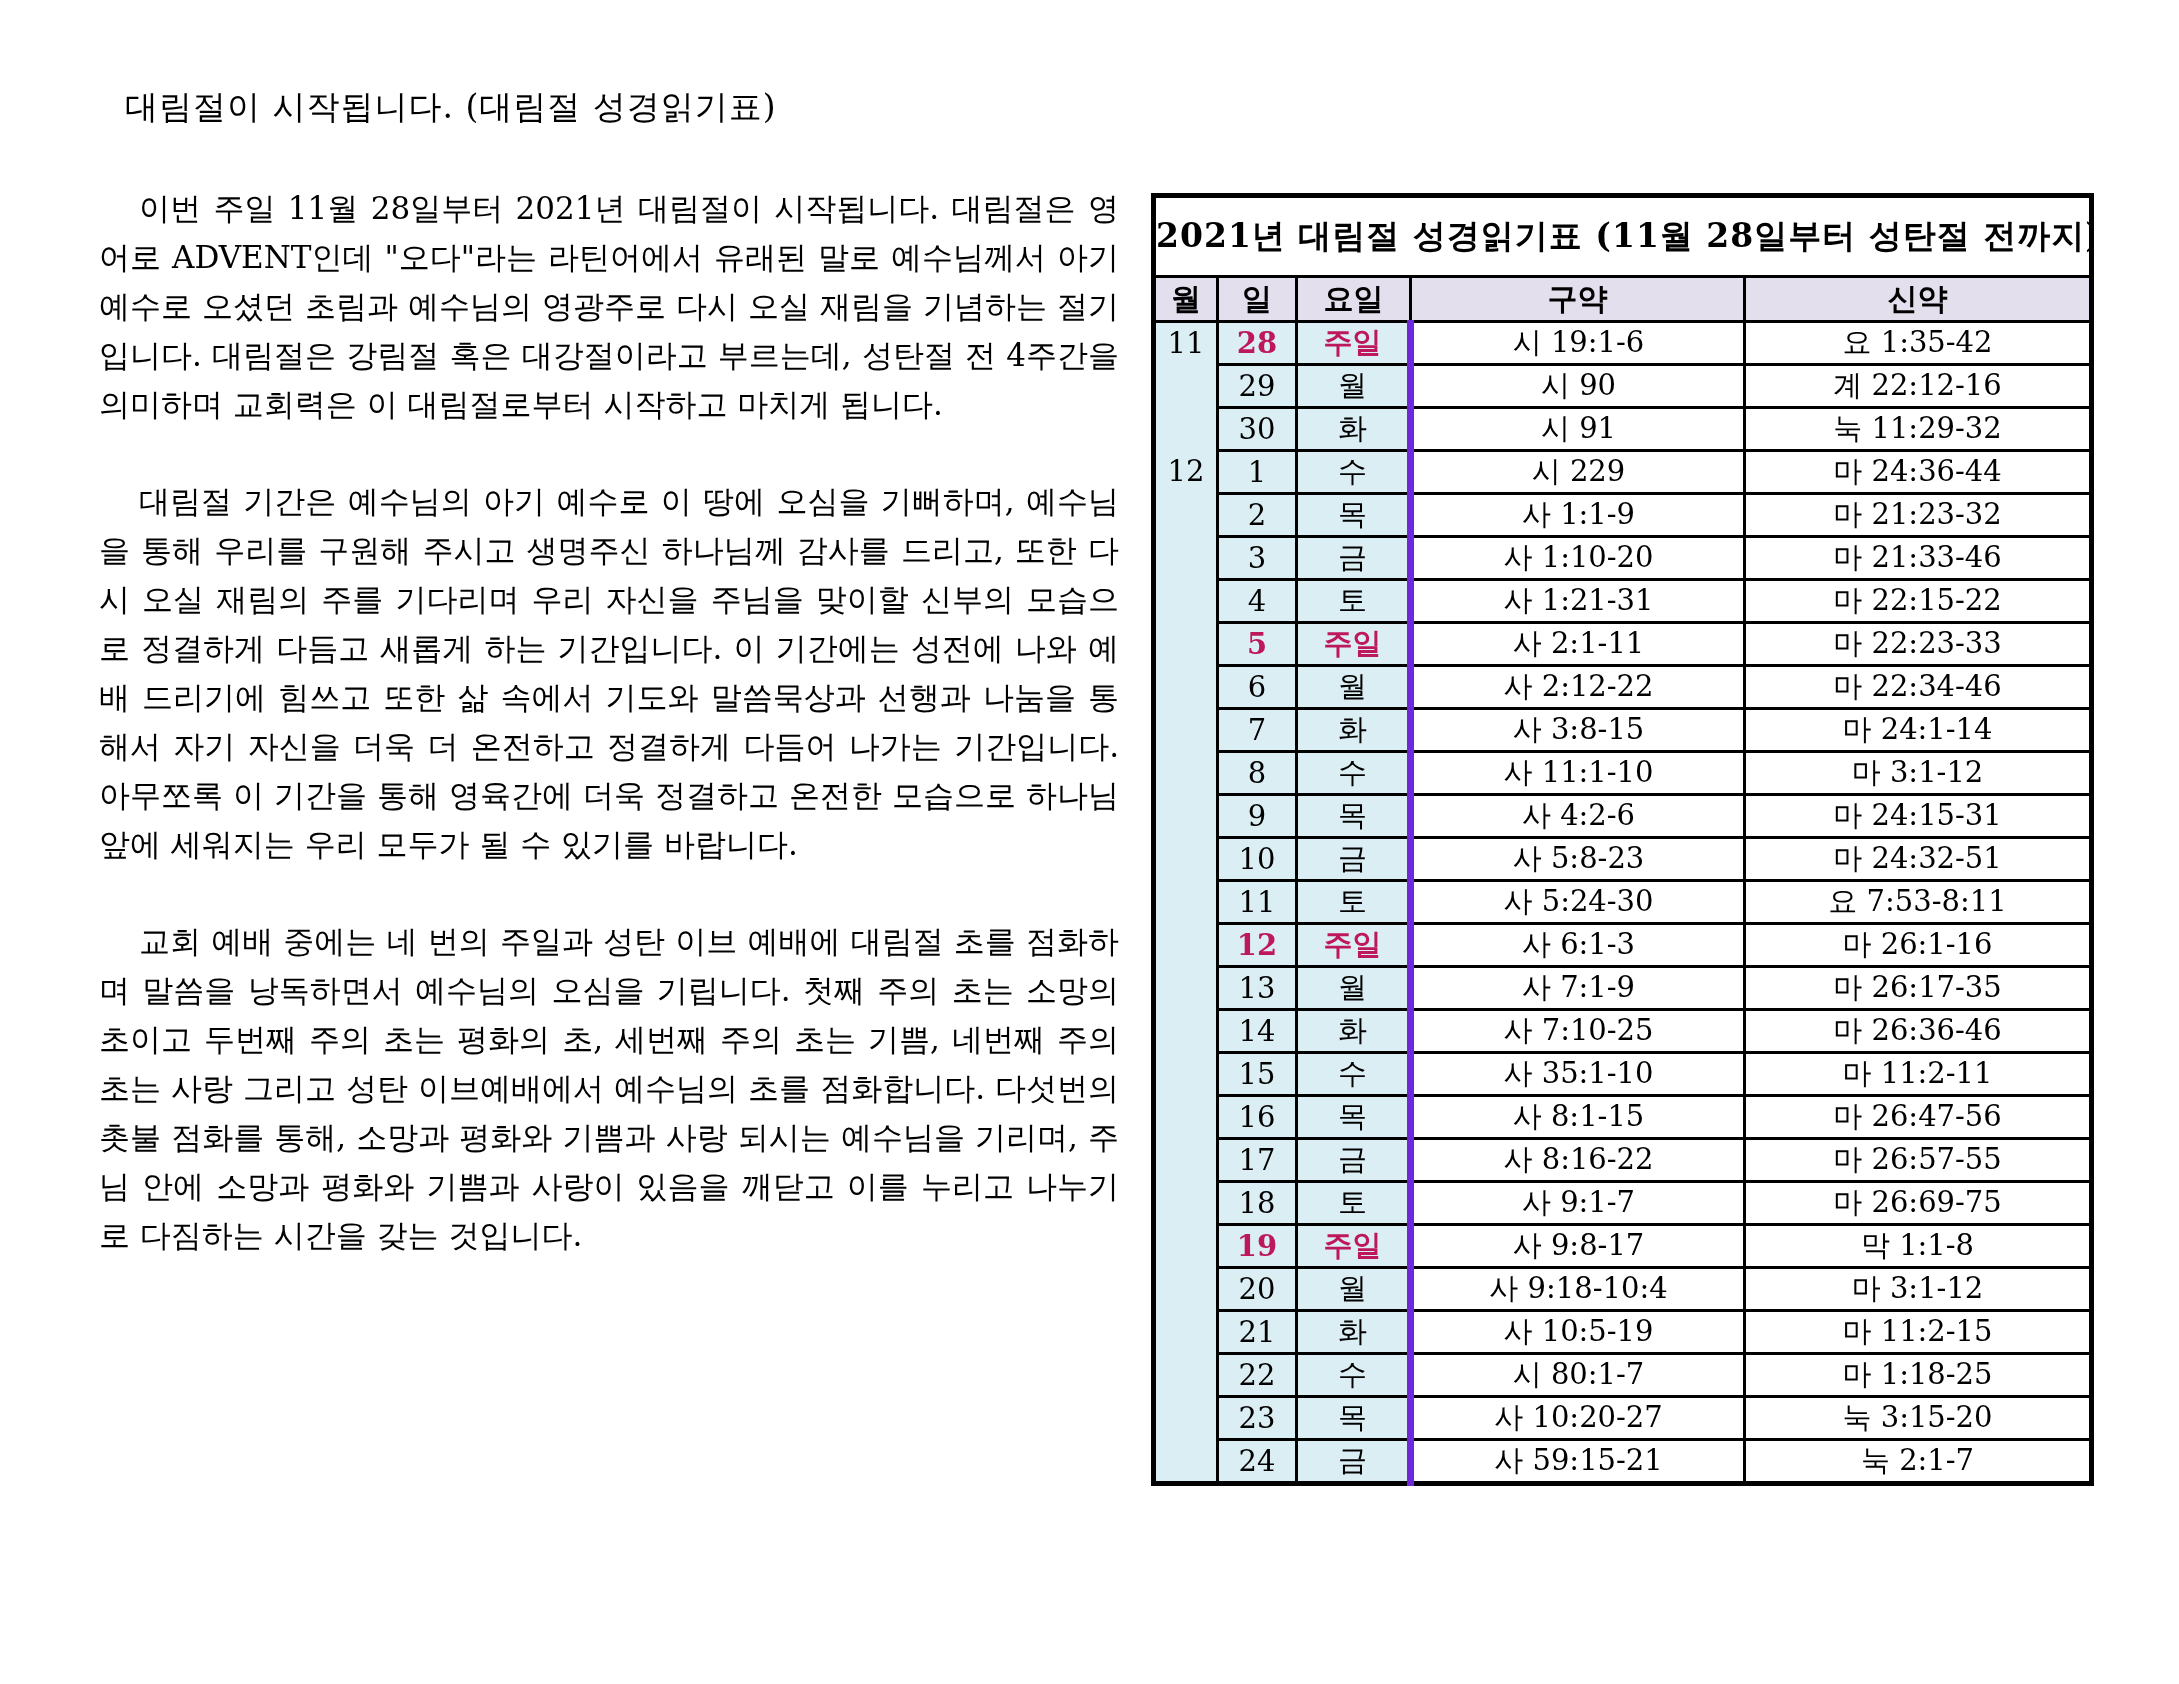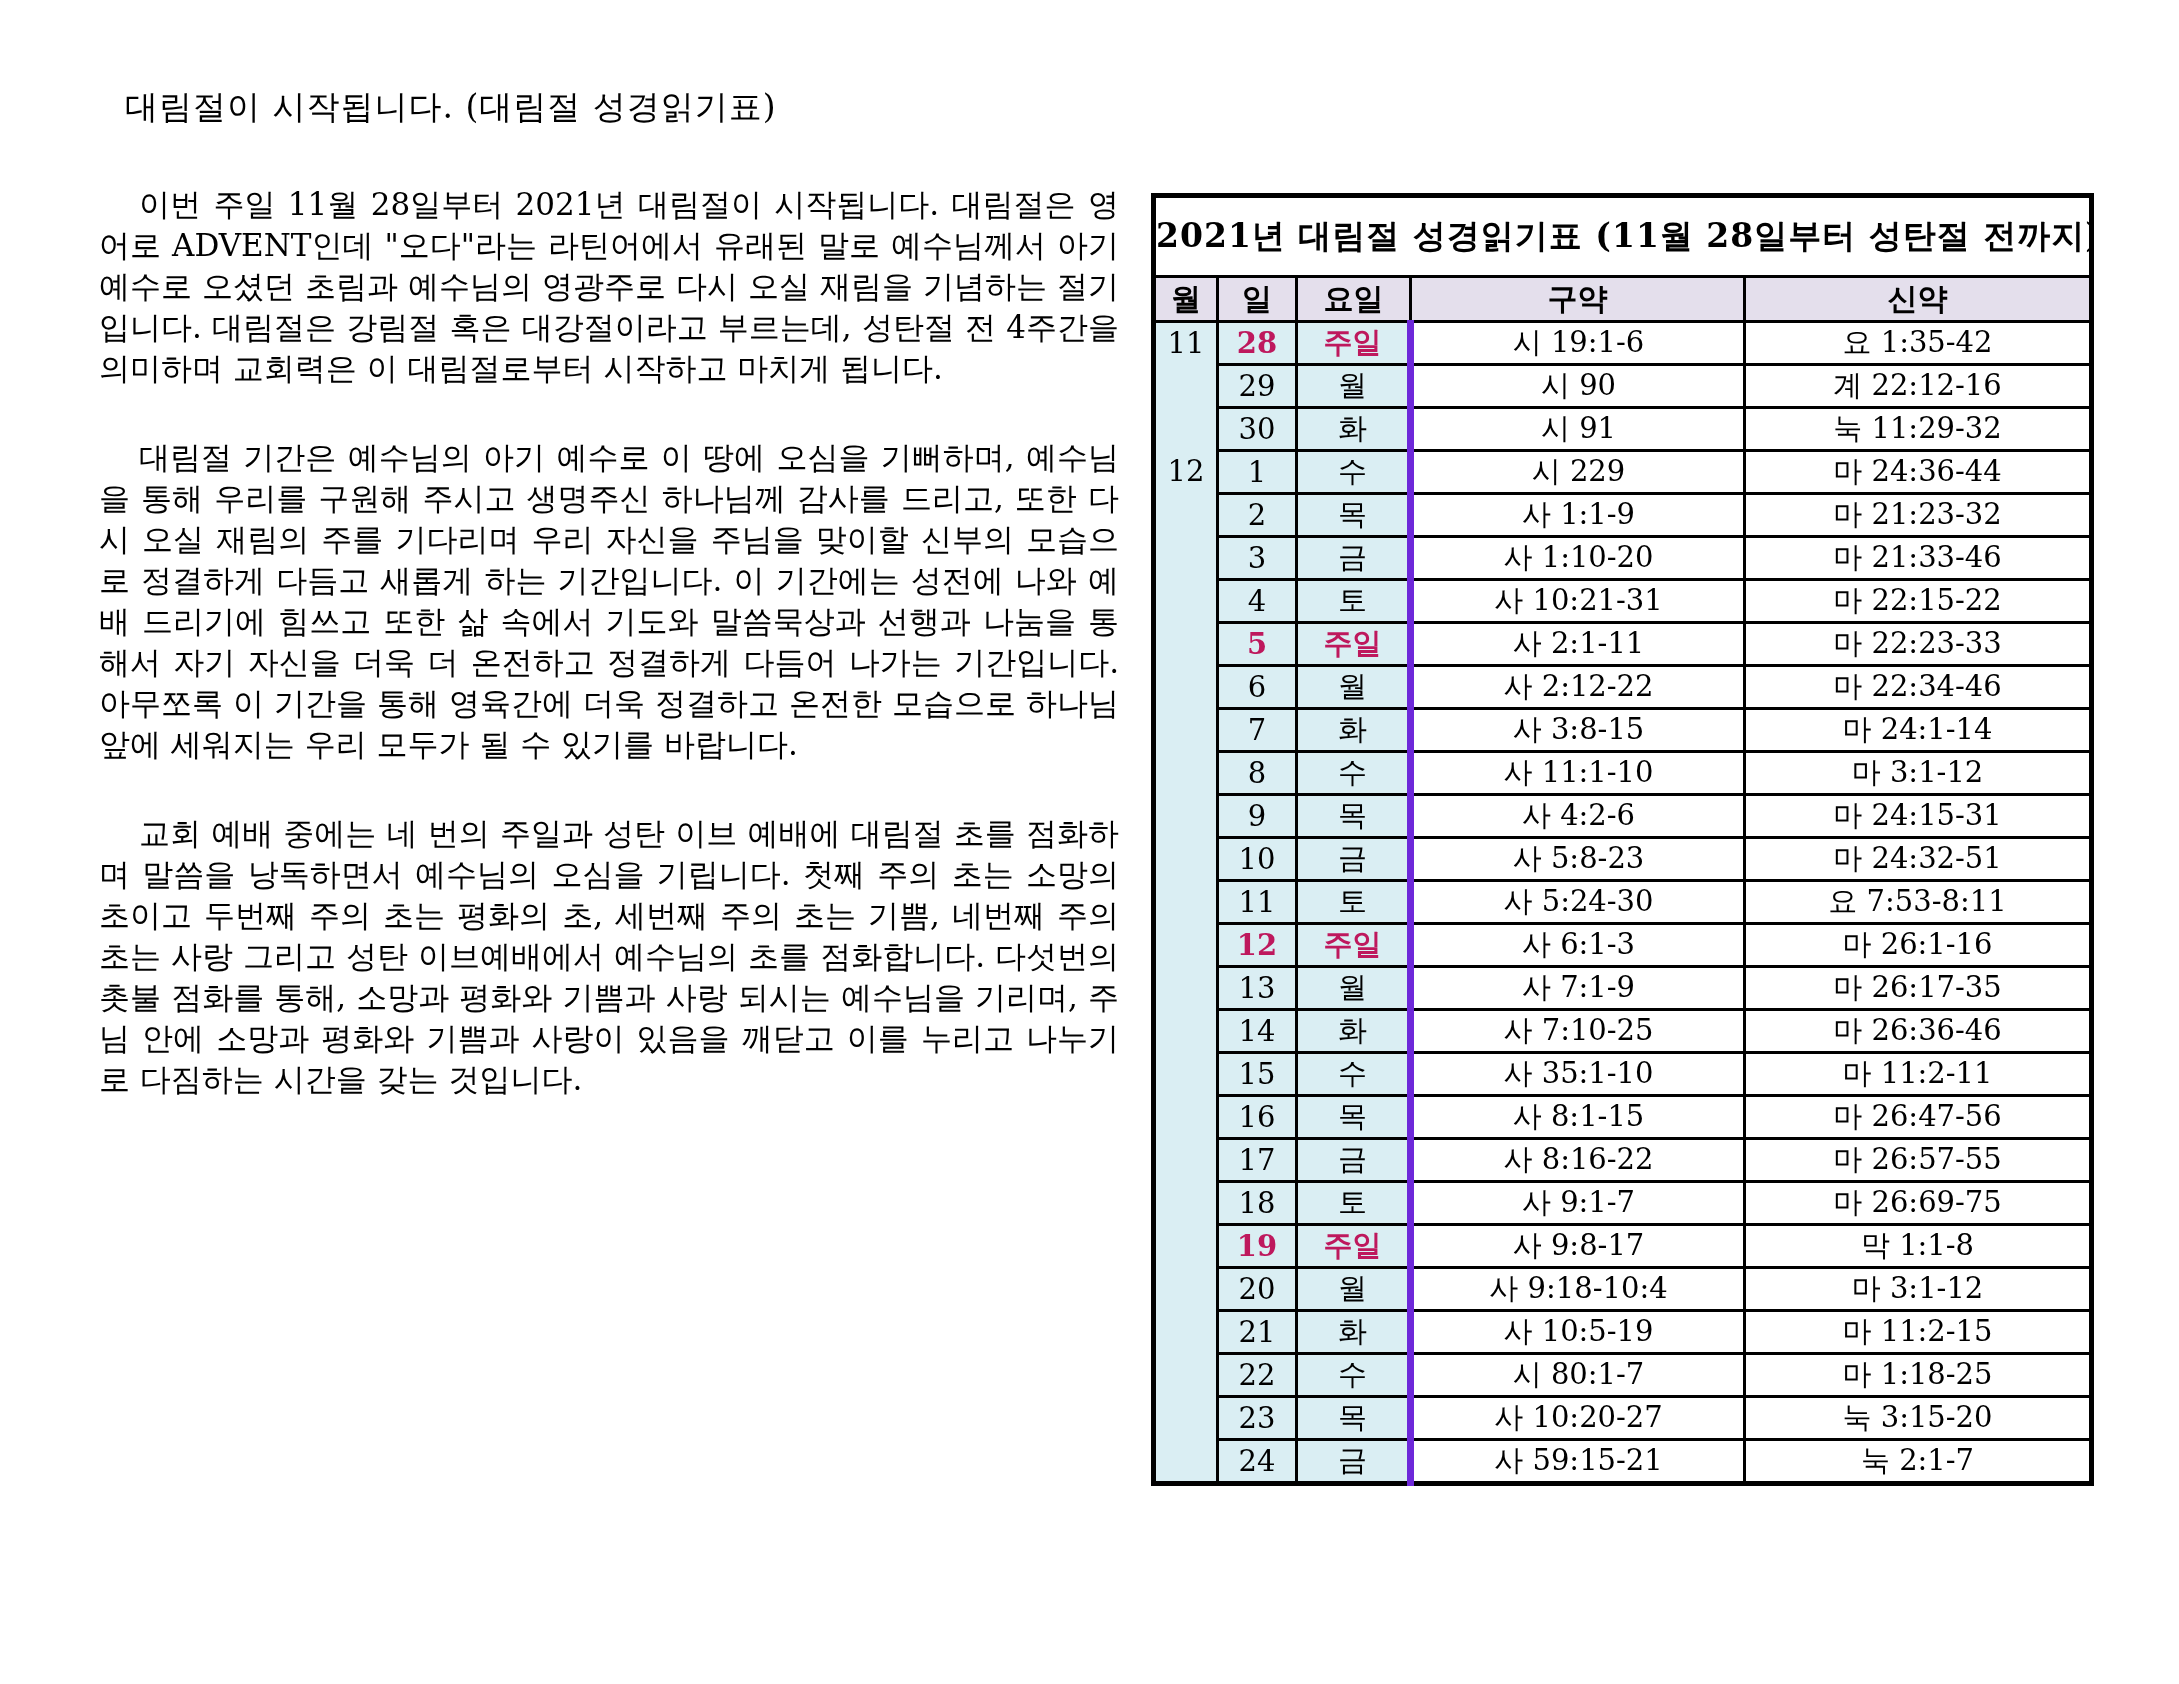--- a/index.html
+++ b/index.html
@@ -10,21 +10,21 @@
     font-family:"DejaVu Serif", serif;
     color:#000000;
   }
   .page-title {
     position:absolute; left:114px; top:74px;
     font-size:33px; font-weight:normal; margin:11px;
     letter-spacing:1px; white-space:nowrap;
   }
   .body-text {
     position:absolute; left:99px; top:184px; width:1020px;
-    font-size:31px; line-height:41px;
+    font-size:31px; line-height:49px;
     text-align:justify; word-break:break-all;
   }
   .body-text p { margin:0 0 48px 0; text-indent:40px; }
 
   table.reading-table {
     position:absolute; left:1151px; top:193px;
     width:938px;
     border-collapse:collapse; table-layout:fixed;
     border:5px solid #000000;
     font-size:29px;
@@ -122,21 +122,21 @@
         </tr>
         <tr>
           <td class="day-cell">3</td>
           <td class="weekday-cell">금</td>
           <td class="ot-cell">사 1:10-20</td>
           <td class="nt-cell">마 21:33-46</td>
         </tr>
         <tr>
           <td class="day-cell">4</td>
           <td class="weekday-cell">토</td>
-          <td class="ot-cell">사 10:21-31</td>
+          <td class="ot-cell">사 1:21-31</td>
           <td class="nt-cell">마 22:15-22</td>
         </tr>
         <tr>
           <td class="day-cell sun">5</td>
           <td class="weekday-cell sun">주일</td>
           <td class="ot-cell">사 2:1-11</td>
           <td class="nt-cell">마 22:23-33</td>
         </tr>
         <tr>
           <td class="day-cell">6</td>

